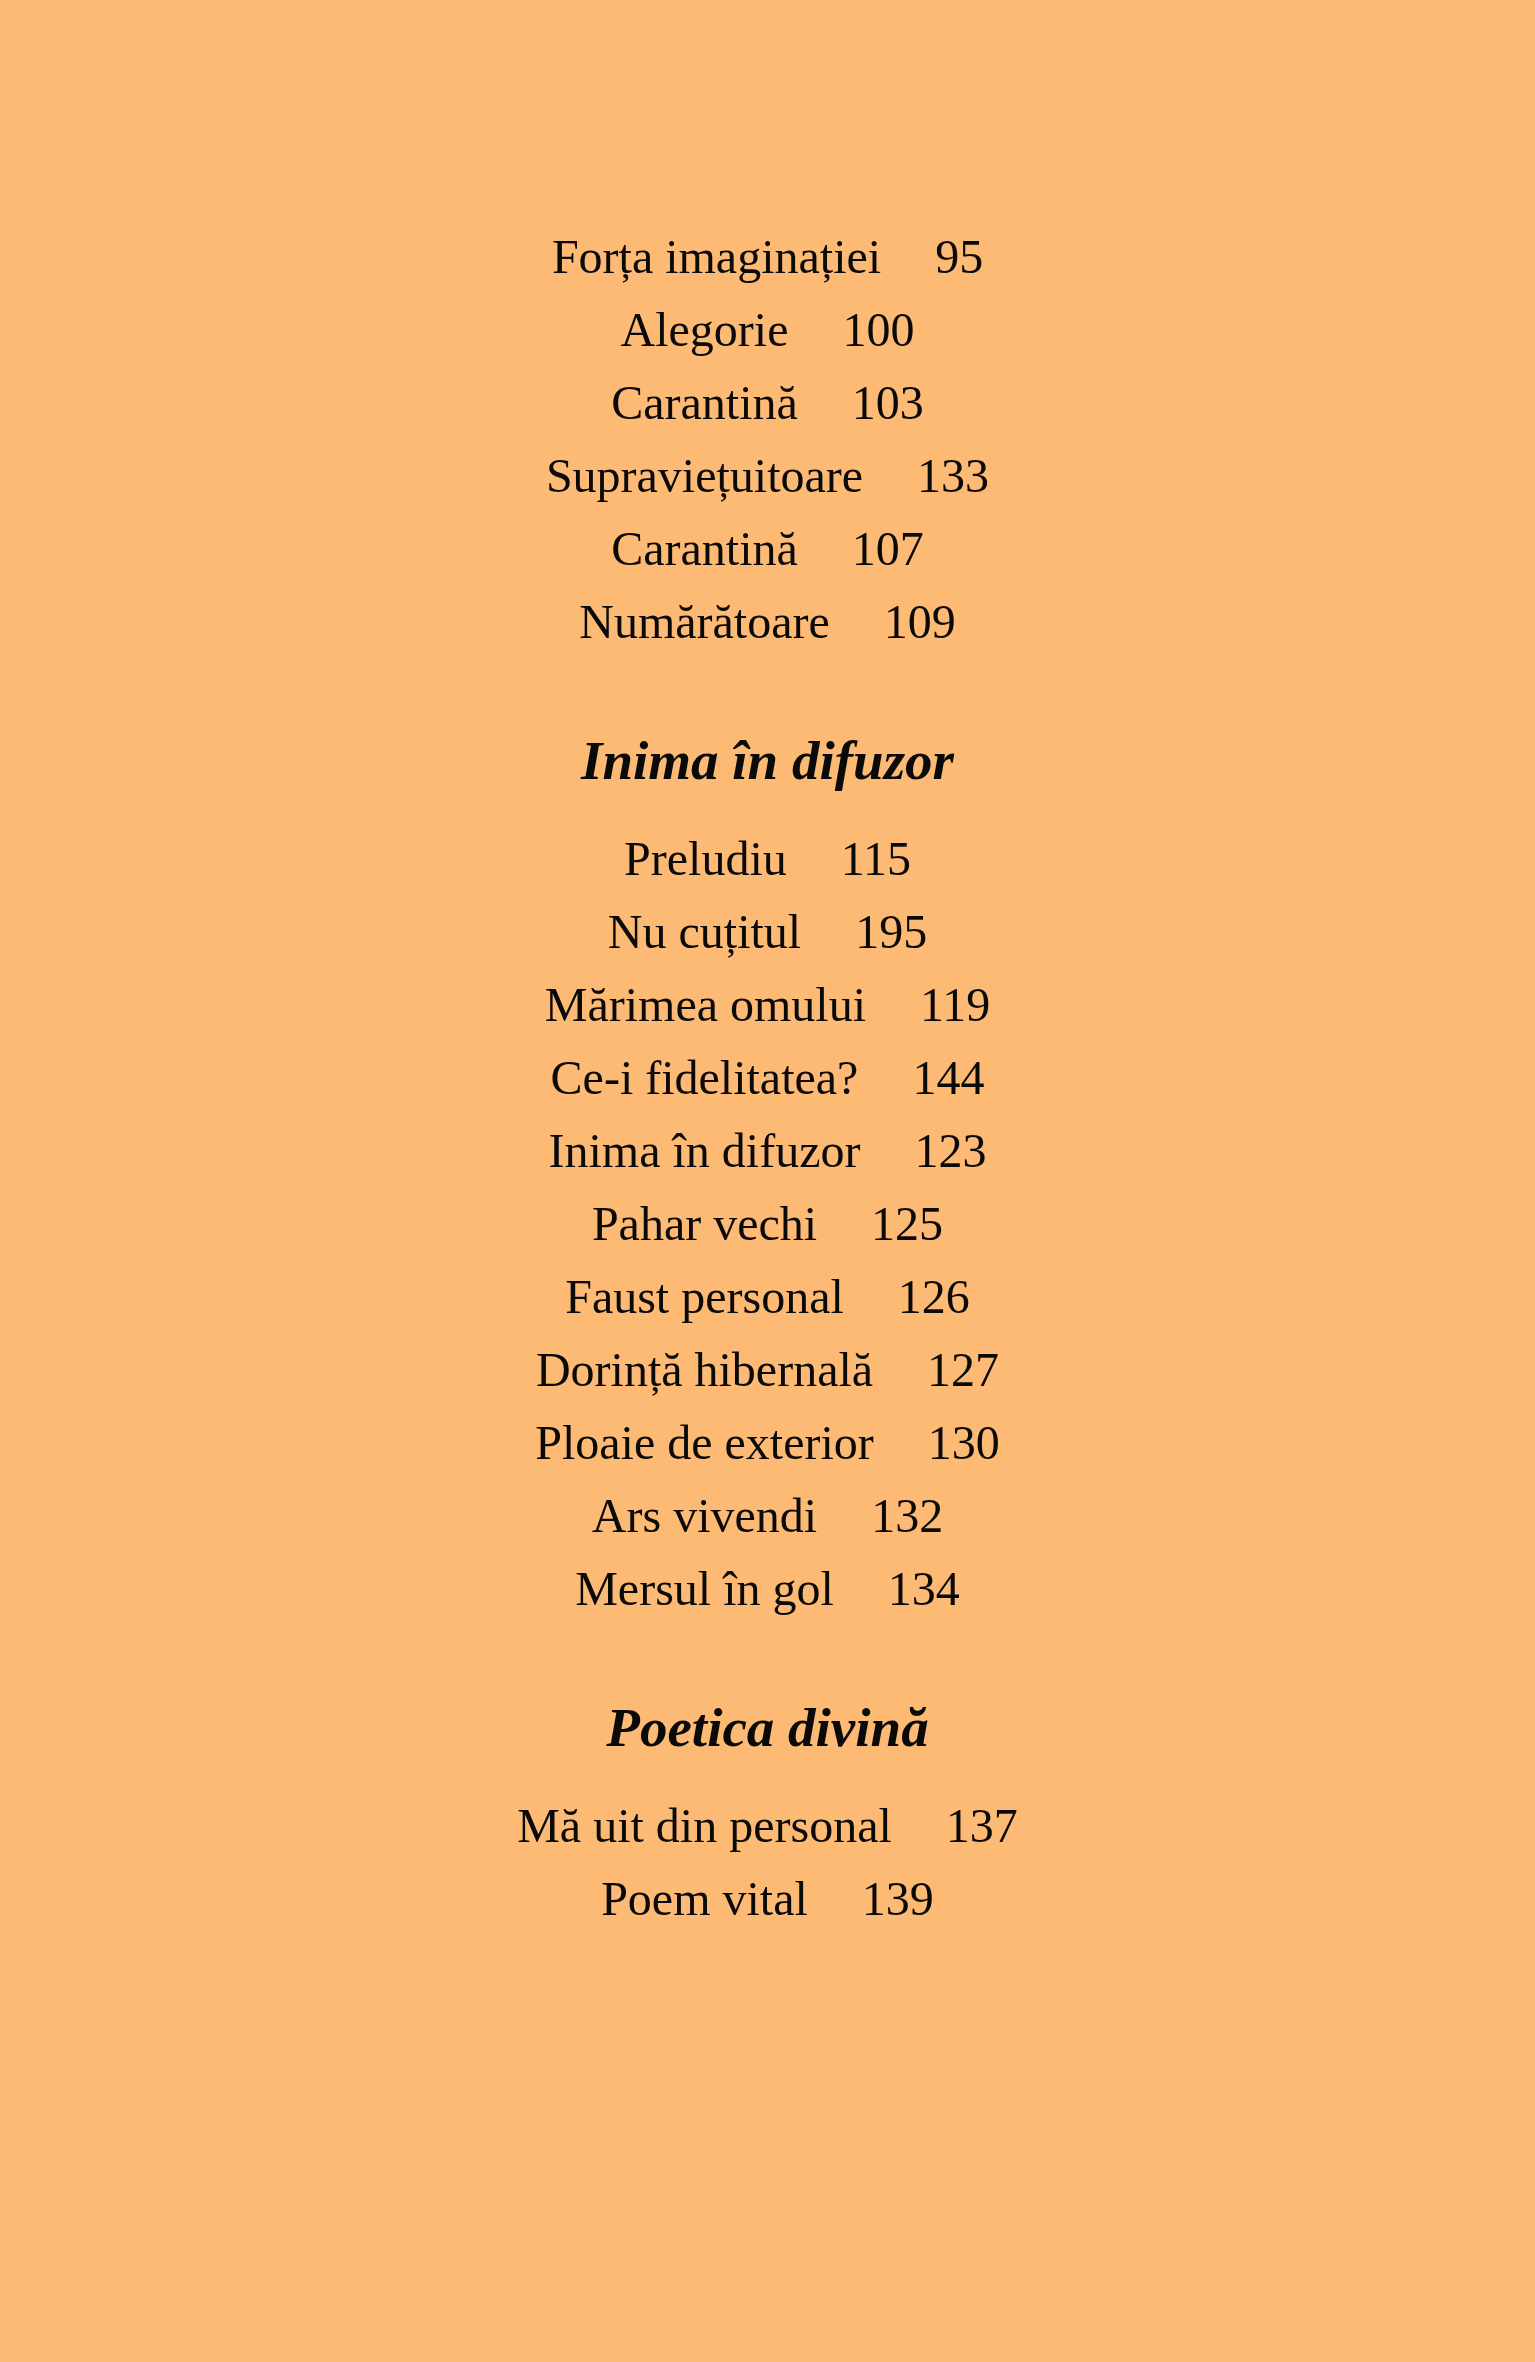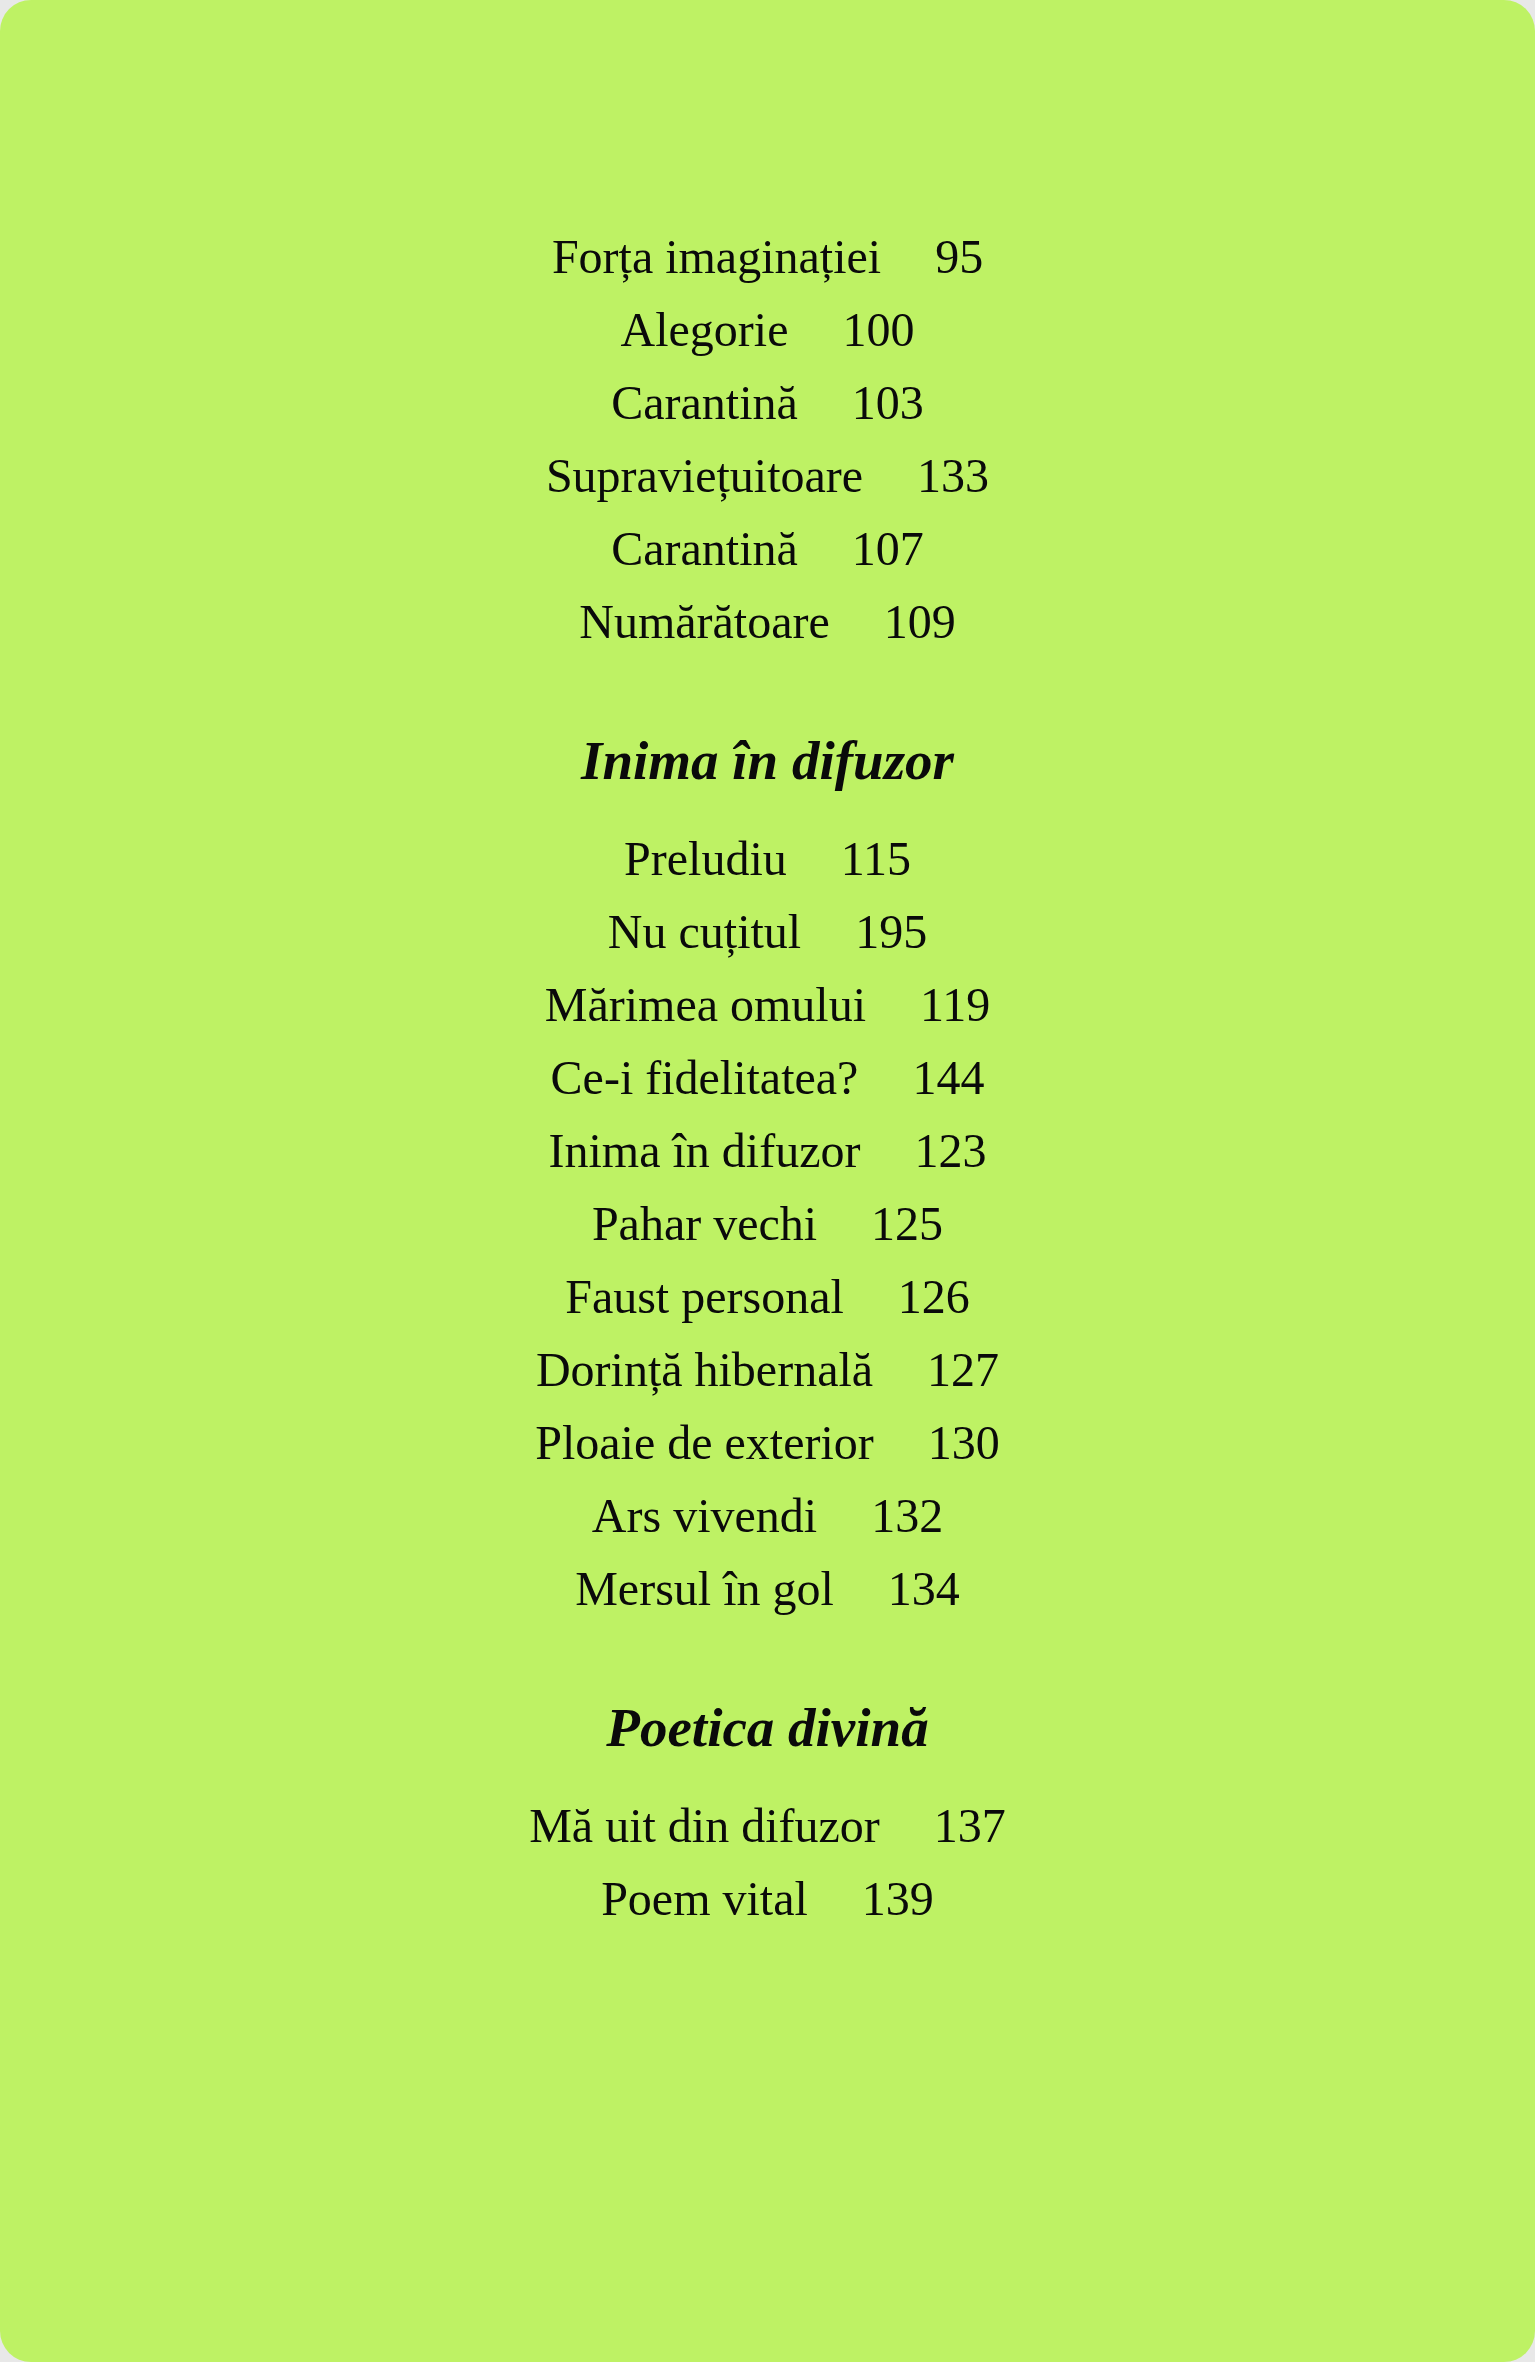--- a/index.html
+++ b/index.html
@@ -5,25 +5,24 @@
   html, body {
     margin: 0;
     padding: 0;
     background: #e8e8e8;
   }
   .page {
     position: relative;
     width: 1535px;
     height: 2362px;
     margin: 0 auto;
-    background: #bef264;
+    background: #fdba74;
     overflow: hidden;
     font-family: "Liberation Serif", "DejaVu Serif", serif;
     color: #0a0a0a;
-    border-radius: 31px;
   }
   .toc {
     padding-top: 220px;
     text-align: center;
   }
   .toc-section { margin: 0; padding: 0; }
   .entry {
     font-size: 48px;
     line-height: 73px;
     white-space: nowrap;
@@ -71,19 +70,19 @@
           <div class="entry"><span class="title">Dorință hibernală</span><span class="num">127</span></div>
           <div class="entry"><span class="title">Ploaie de exterior</span><span class="num">130</span></div>
           <div class="entry"><span class="title">Ars vivendi</span><span class="num">132</span></div>
           <div class="entry"><span class="title">Mersul în gol</span><span class="num">134</span></div>
         </div>
     </section>
 
     <section class="toc-section">
       <h2 class="section-heading">Poetica divină</h2>
       <div class="entries">
-          <div class="entry"><span class="title">Mă uit din difuzor</span><span class="num">137</span></div>
+          <div class="entry"><span class="title">Mă uit din personal</span><span class="num">137</span></div>
           <div class="entry"><span class="title">Poem vital</span><span class="num">139</span></div>
         </div>
     </section>
 
   </div>
 </div>
 
 </body></html>

